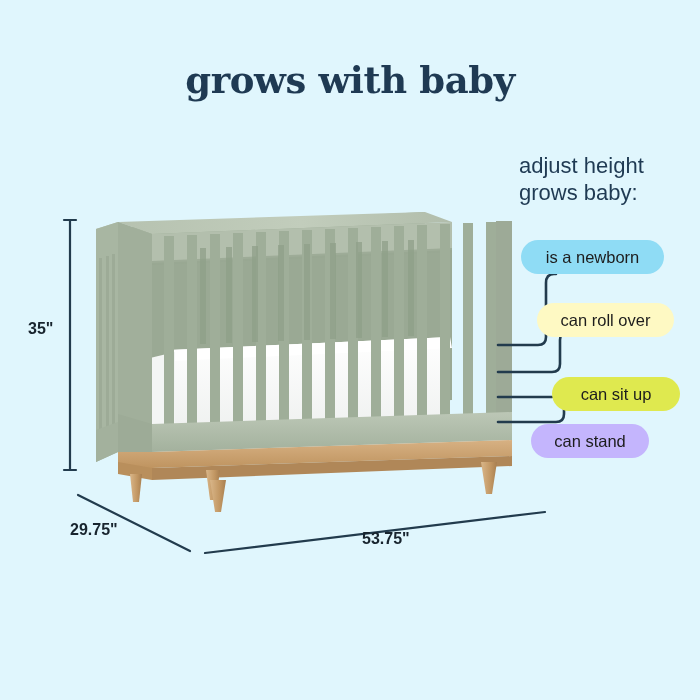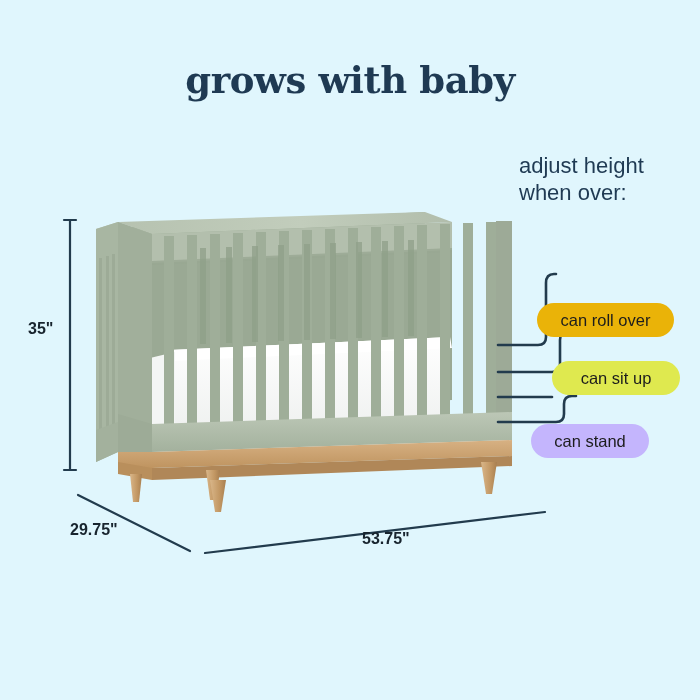--- a/index.html
+++ b/index.html
@@ -243,20 +243,21 @@
       <line x1="205" y1="553" x2="545" y2="512" stroke="#223b4d"></line>
     </g>
   </svg>
 
   <div class="dim" id="dim-h">35"</div>
   <div class="dim" id="dim-d">29.75"</div>
   <div class="dim" id="dim-w">53.75"</div>
 
   <div id="caption">
     <span class="cap-line">adjust height</span>
-    <span class="cap-line">when over:</span>
+    <span class="cap-line">grows baby:</span>
   </div>
 
-  <div class="pill" id="pill-1" style="background-color: #eab308;">can roll over</div>
-  <div class="pill" id="pill-2" style="background-color: rgb(223, 233, 79);">can sit up</div>
+  <div class="pill" id="pill-0" style="background-color: rgb(143, 220, 245);">is a newborn</div>
+  <div class="pill" id="pill-1" style="background-color: #fef9c3;">can roll over</div>
+  <div class="pill" id="pill-2" style="background-color: rgb(223, 233, 79); margin-top: 16px;">can sit up</div>
   <div class="pill" id="pill-3" style="background-color: #c4b5fd;">can stand</div>
 
 </div>
 
 </body></html>

